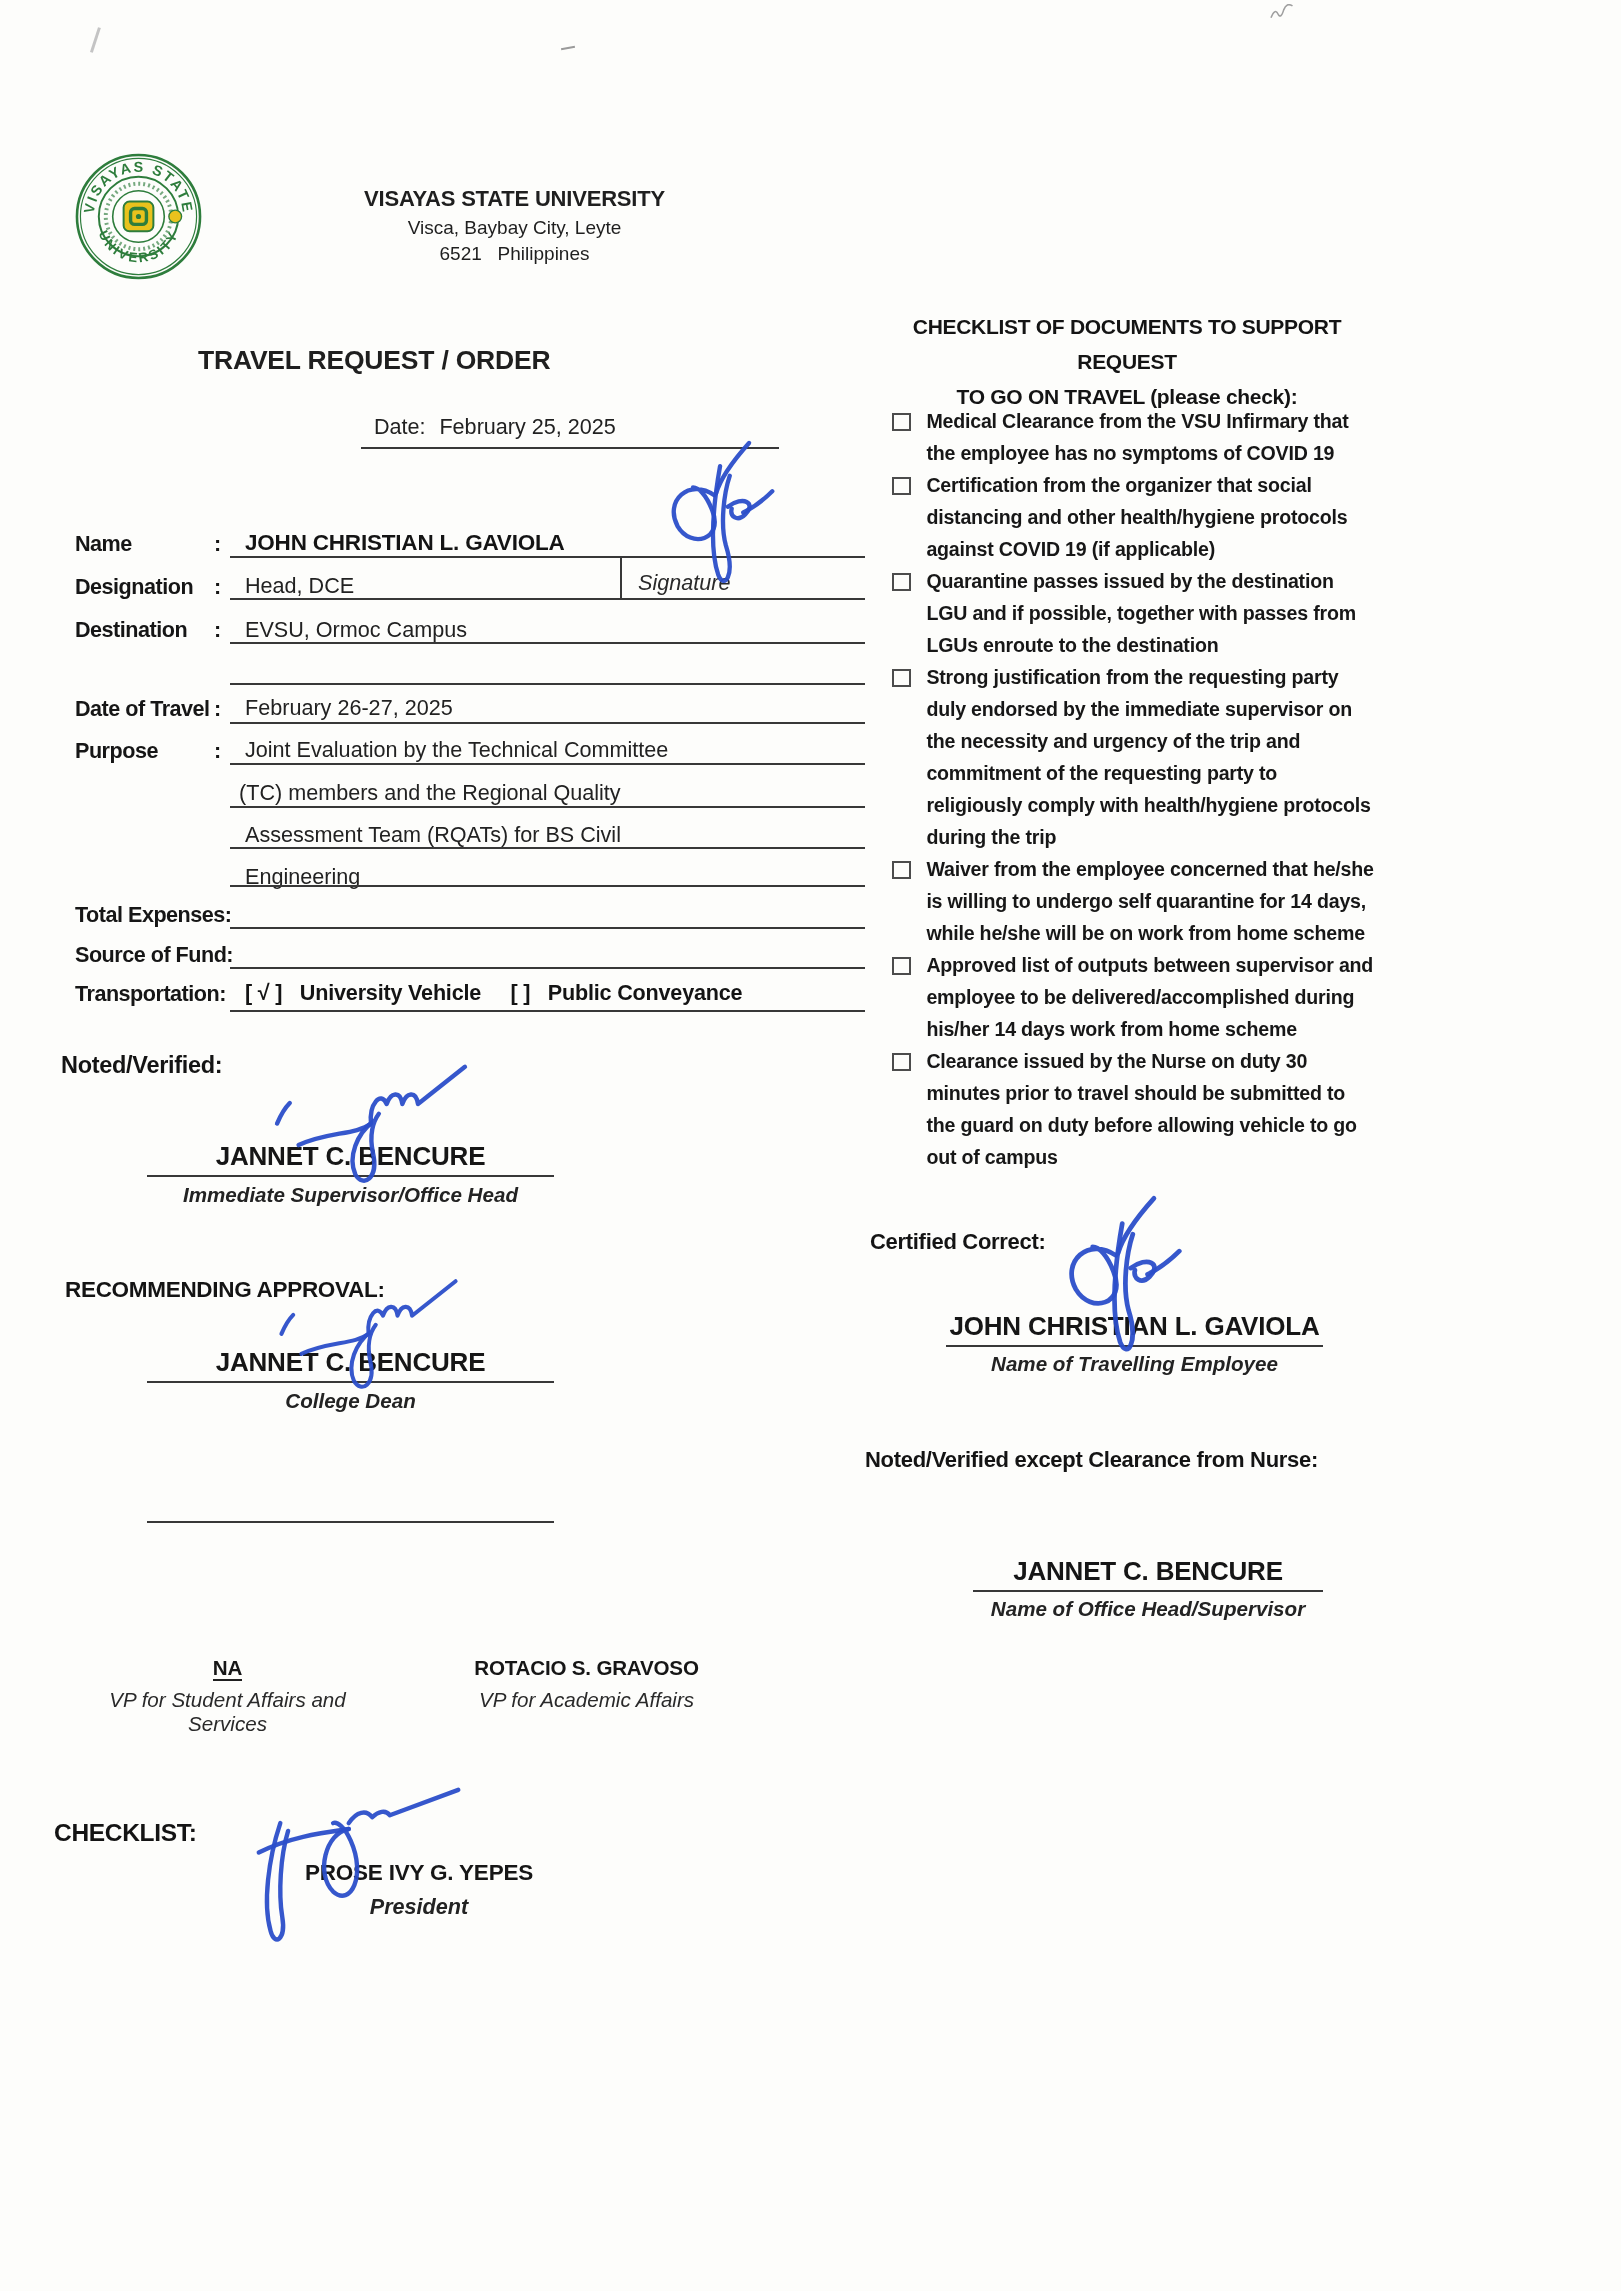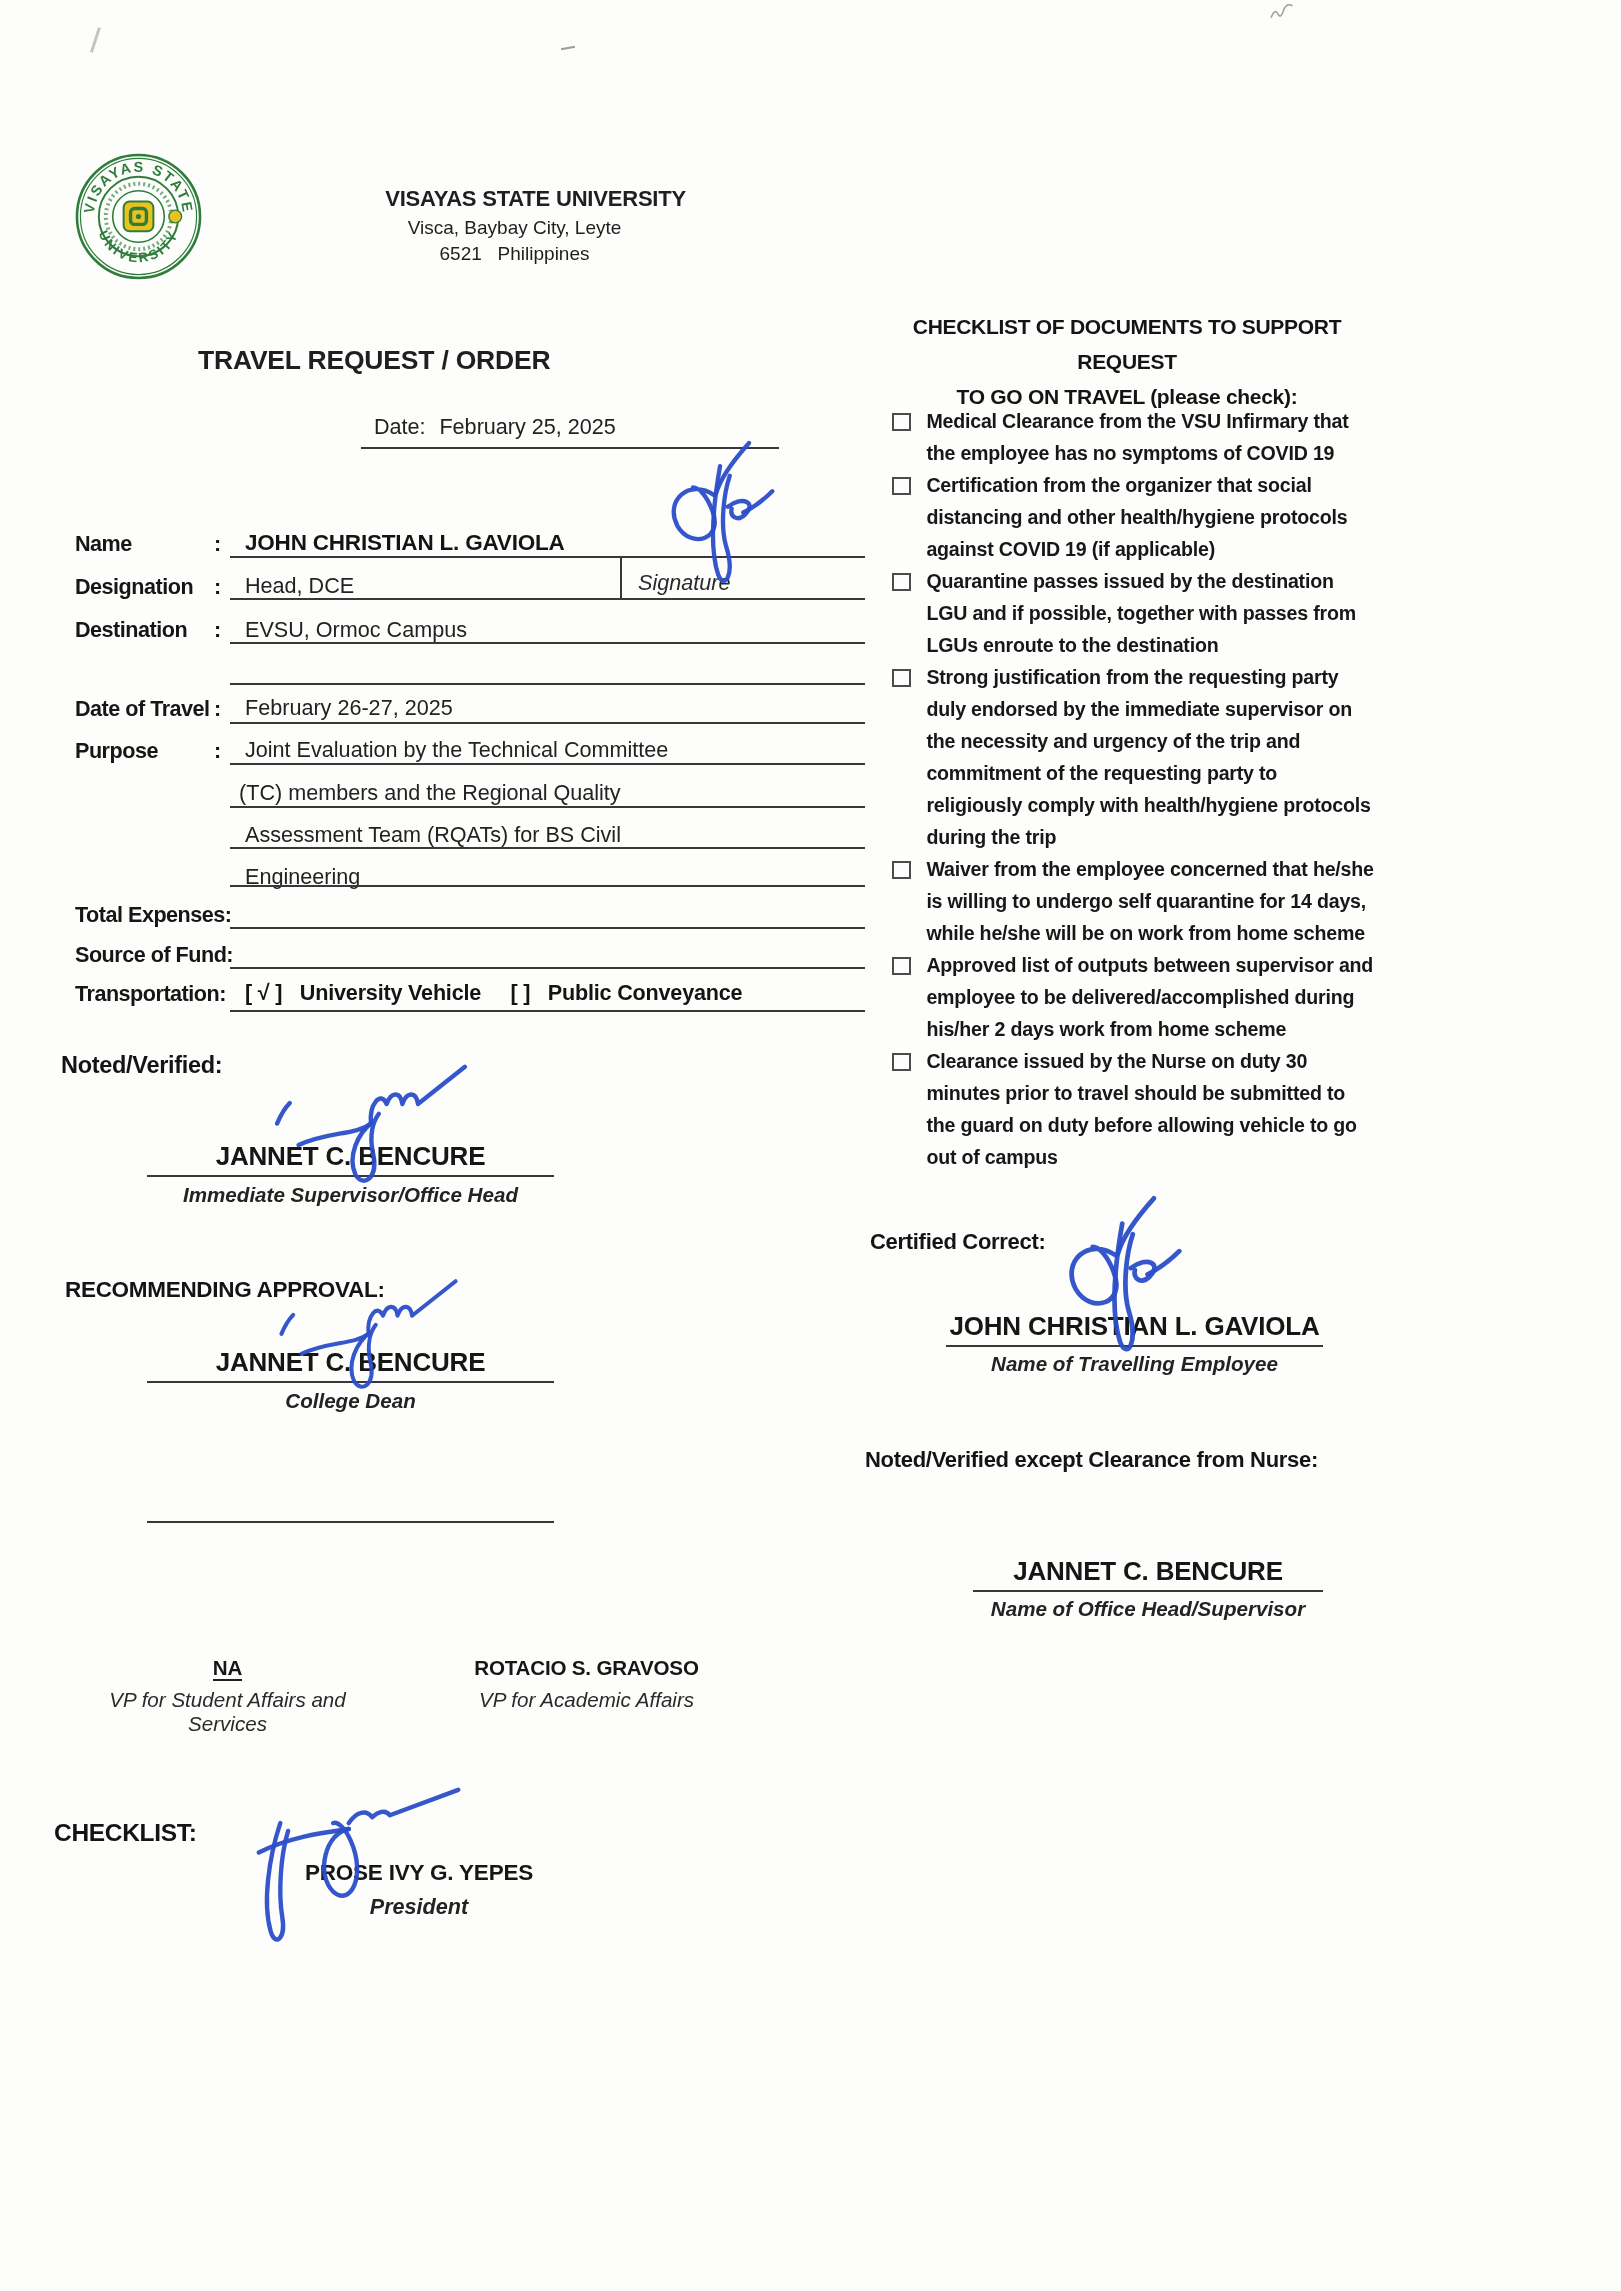--- a/index.html
+++ b/index.html
@@ -5,21 +5,21 @@
   html,body{margin:0;padding:0;background:#e8e8e8;}
   .page{
     position:relative;
     width:1621px;height:2292px;
     background:#fdfdfb;
     font-family:"Liberation Sans", sans-serif;
     color:#1f1f1f;
     overflow:hidden;
   }
   .abs{position:absolute;}
-  .b{font-weight:bold;text-align:right;}
+  .b{font-weight:bold;}
   .center{text-align:center;}
   .lbl{font-weight:bold;font-size:21.6px;letter-spacing:-0.5px;color:#161616;}
   .val{font-size:21.6px;color:#222;}
   .valb{font-size:22.5px;font-weight:bold;letter-spacing:-0.2px;color:#141414;}
   .line{position:absolute;height:0;border-top:2.5px solid #383838;}
   .vline{position:absolute;width:0;border-left:2px solid #383838;}
   .heading{font-weight:bold;font-size:22.5px;letter-spacing:-0.3px;color:#141414;}
   .name{font-weight:bold;font-size:26px;letter-spacing:-0.2px;color:#161616;}
   .cap{font-weight:bold;font-style:italic;font-size:20.6px;color:#232323;}
   .capr{font-style:italic;font-size:20.6px;color:#2a2a2a;}
@@ -209,21 +209,21 @@
     <div class="chk-item">
       <span class="chk-box"></span>
       <span class="chk-text">Strong justification from the requesting party duly endorsed by the immediate supervisor on the necessity and urgency of the trip and commitment of the requesting party to religiously comply with health/hygiene protocols during the trip</span>
     </div>
     <div class="chk-item">
       <span class="chk-box"></span>
       <span class="chk-text">Waiver from the employee concerned that he/she is willing to undergo self quarantine for 14 days, while he/she will be on work from home scheme</span>
     </div>
     <div class="chk-item">
       <span class="chk-box"></span>
-      <span class="chk-text">Approved list of outputs between supervisor and employee to be delivered/accomplished during his/her 2 days work from home scheme</span>
+      <span class="chk-text">Approved list of outputs between supervisor and employee to be delivered/accomplished during his/her 14 days work from home scheme</span>
     </div>
     <div class="chk-item">
       <span class="chk-box"></span>
       <span class="chk-text">Clearance issued by the Nurse on duty 30 minutes prior to travel should be submitted to the guard on duty before allowing vehicle to go out of campus</span>
     </div>
   </div>
 
   <div class="abs heading" style="left:870px;top:1229px;font-size:22px;">Certified Correct:</div>
 
   <svg class="sig-ink" style="left:1029px;top:1192px;" width="159" height="169" viewBox="0 0 150 160">

